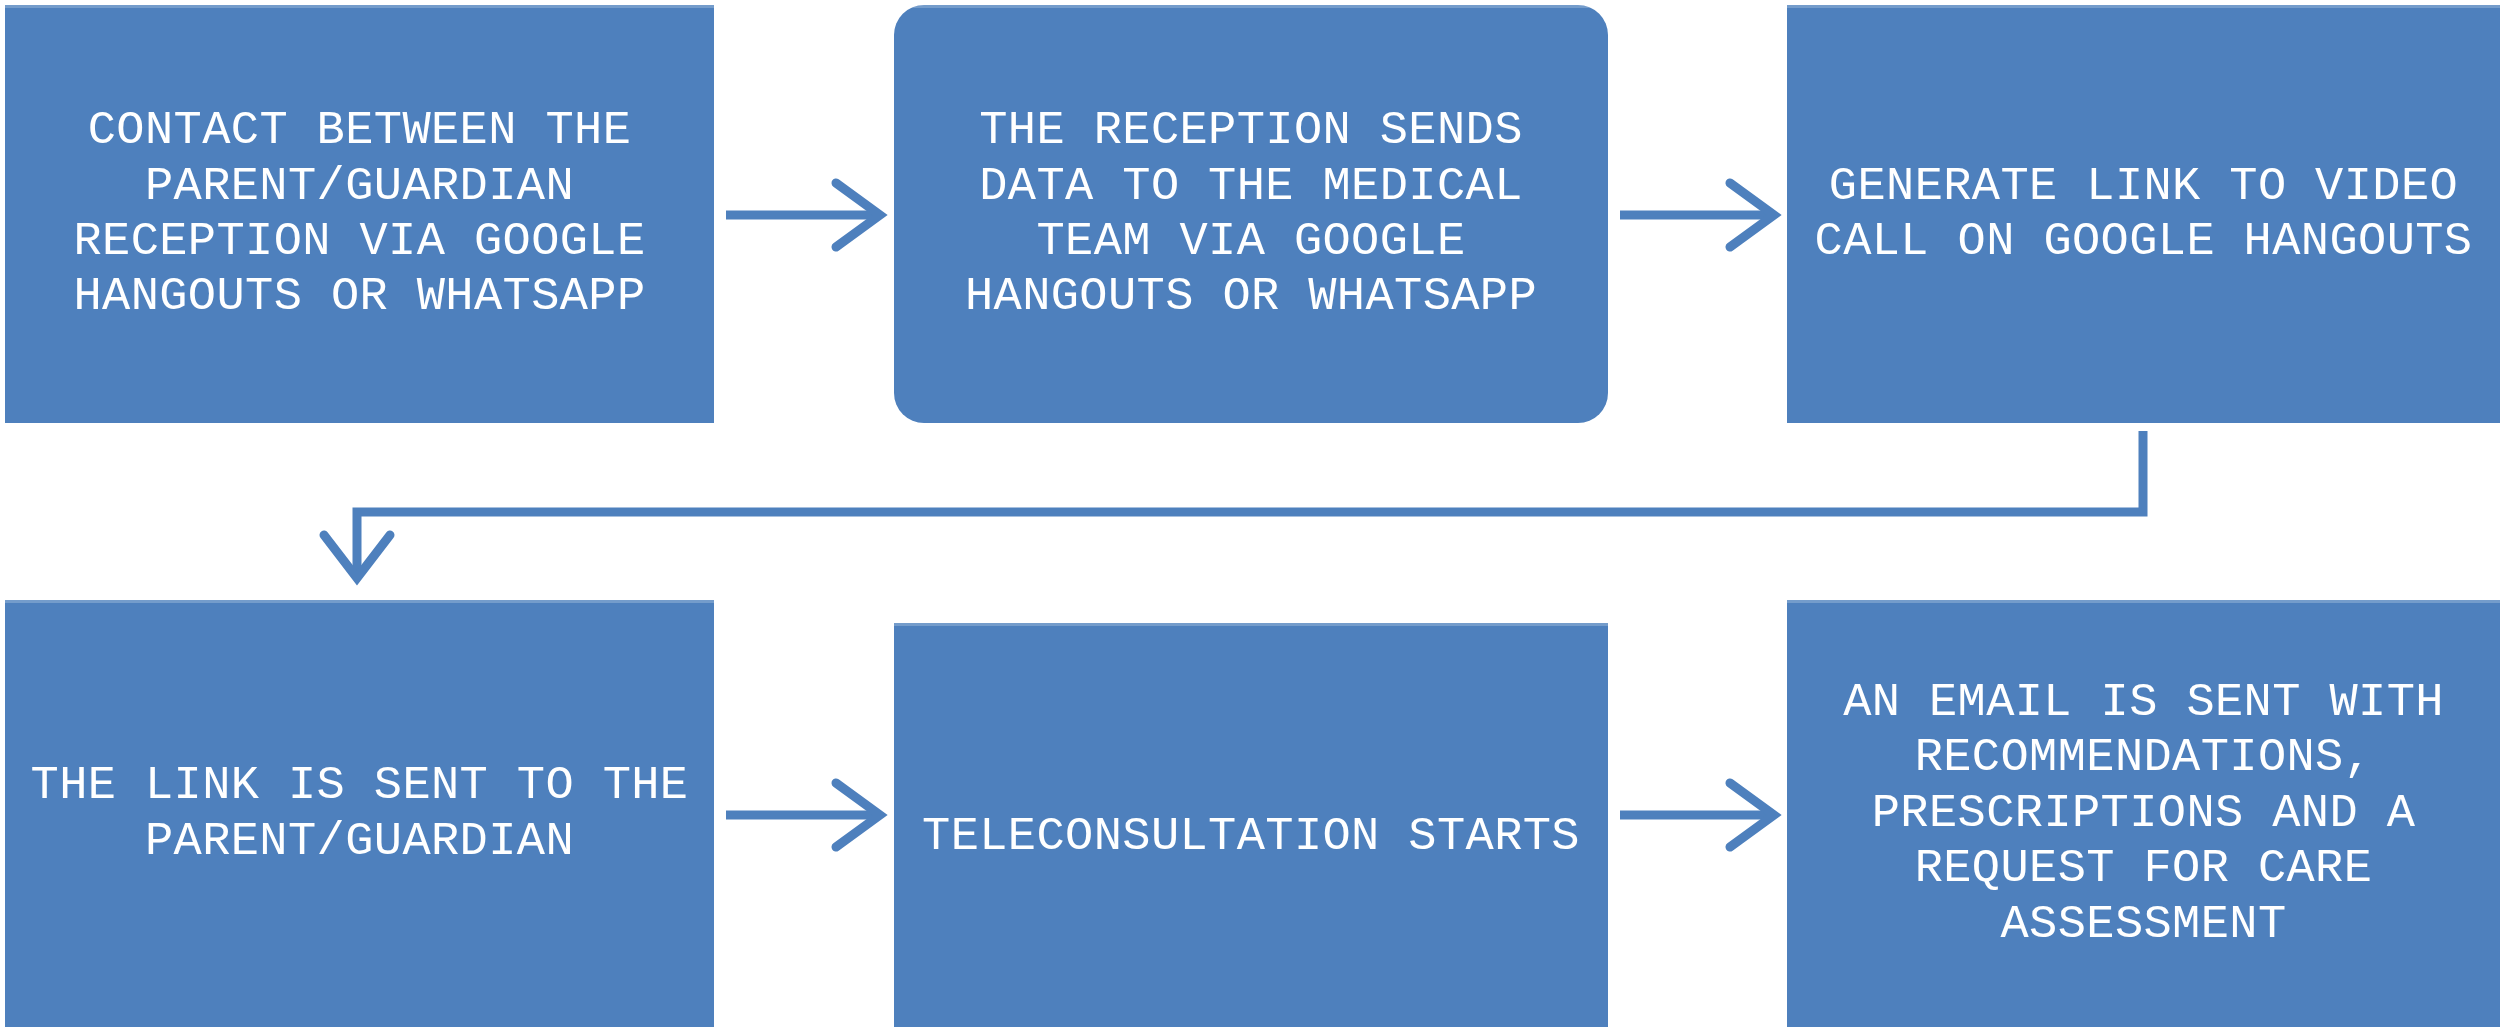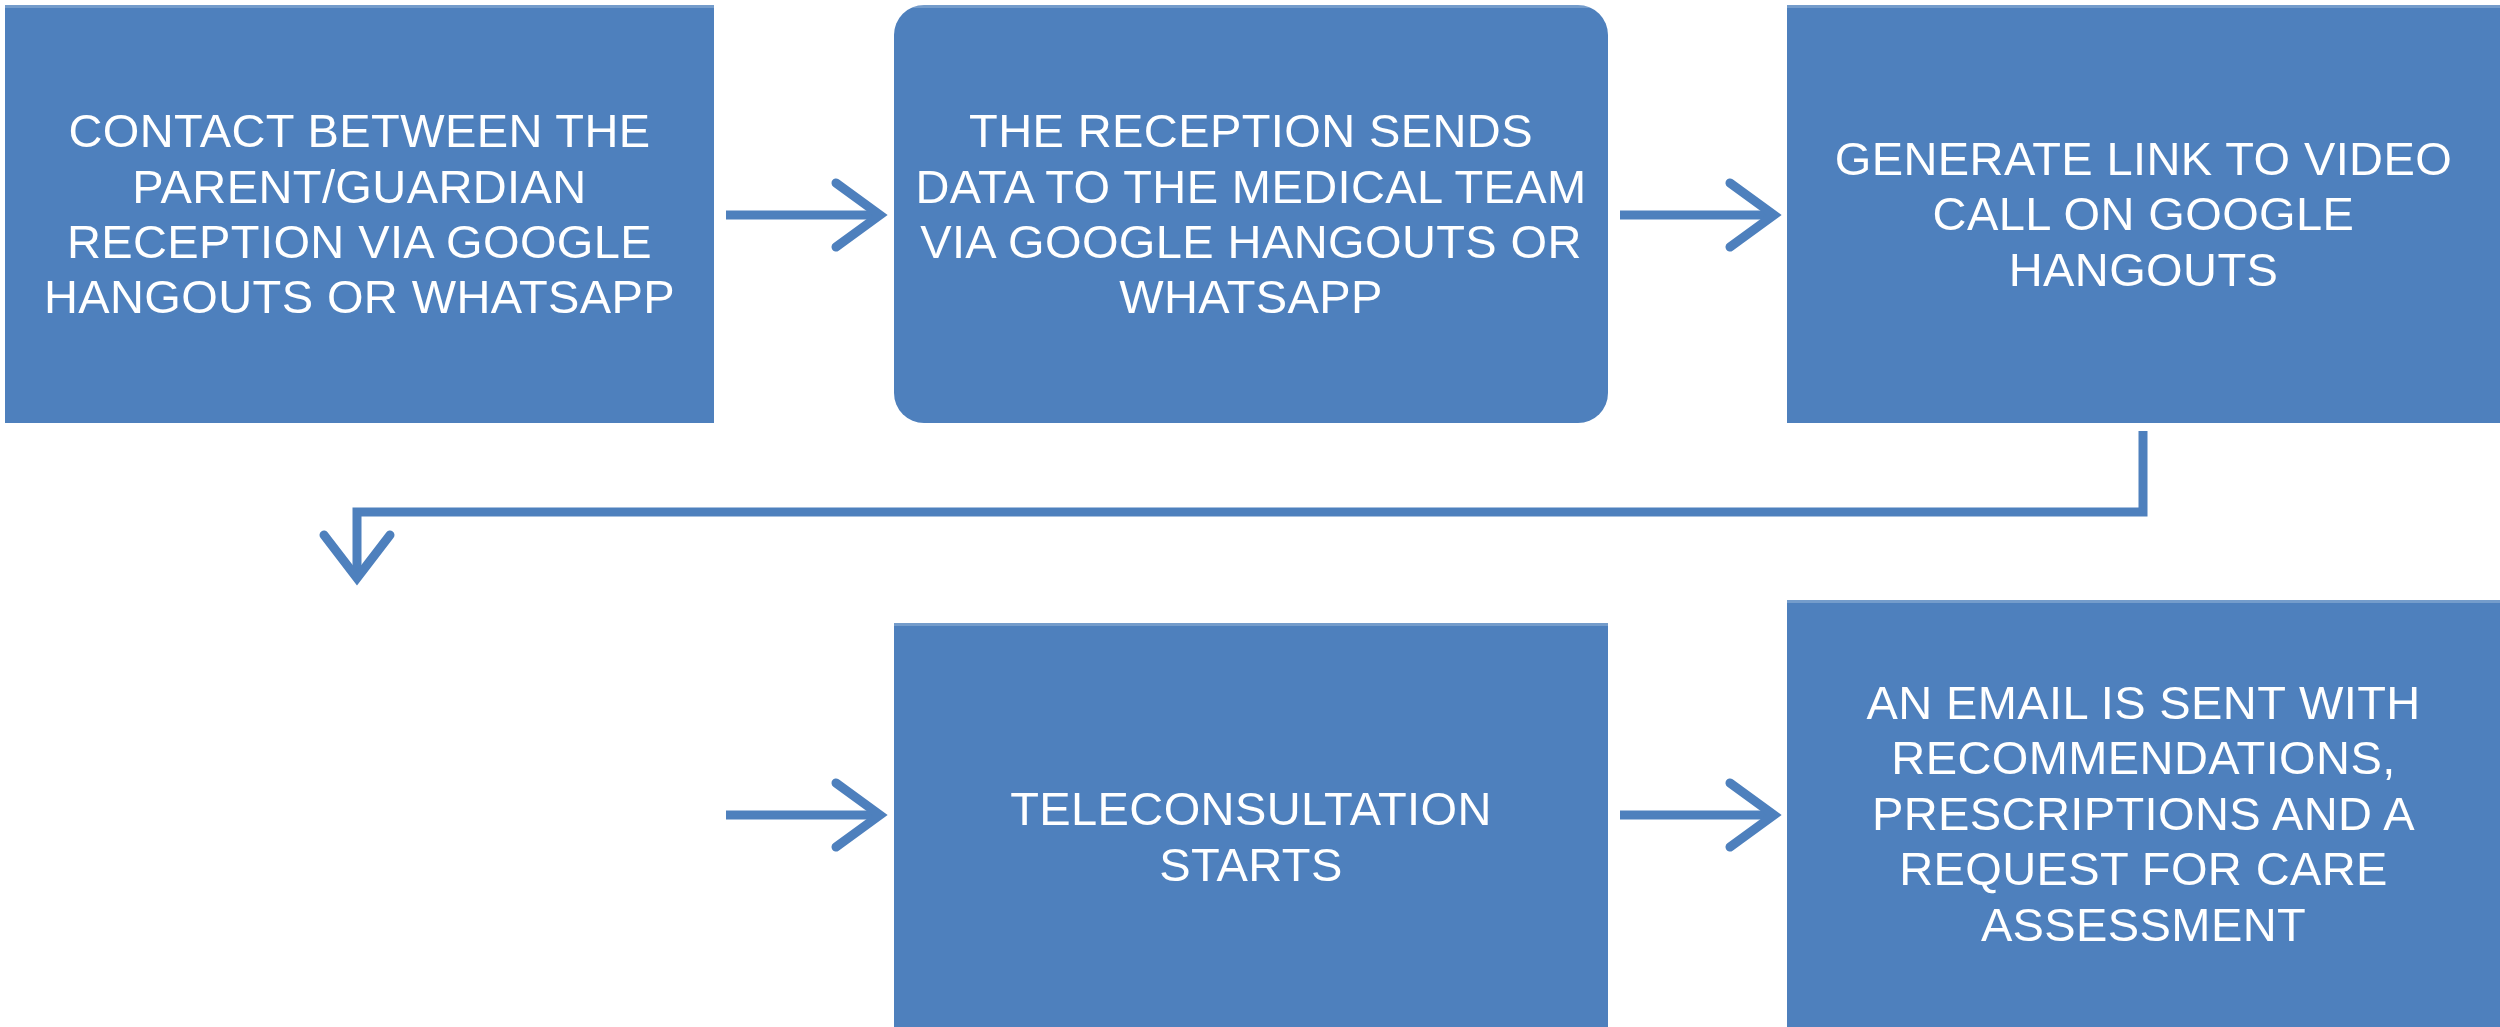--- a/index.html
+++ b/index.html
@@ -6,21 +6,21 @@
     margin: 0;
     padding: 0;
     background: #ffffff;
   }
   #canvas {
     position: relative;
     width: 2500px;
     height: 1027px;
     background: #ffffff;
     overflow: hidden;
-    font-family: Liberation Sans, sans-serif;
+    font-family: Liberation Mono, monospace;
   }
 
   
   .node {
     position: absolute;
     background: var(--box-fill, #4E80BD);
     color: #ffffff;
     display: flex;
     align-items: center;
     justify-content: center;
@@ -78,20 +78,23 @@
   </div>
 
   <div class="node" id="node-2" style="background: rgb(78, 128, 189); color: rgb(255, 255, 255); border-radius: 30px;">
     <span class="label">THE RECEPTION SENDS DATA TO THE MEDICAL TEAM VIA GOOGLE HANGOUTS OR WHATSAPP</span>
   </div>
 
   <div class="node" id="node-3" style="background: rgb(78, 128, 189); color: rgb(255, 255, 255); justify-content: center;">
     <span class="label">GENERATE LINK TO VIDEO CALL ON GOOGLE HANGOUTS</span>
   </div>
 
+  <div class="node" id="node-4" style="background: rgb(78, 128, 189); color: rgb(255, 255, 255);">
+    <span class="label">THE LINK IS SENT TO THE PARENT/GUARDIAN</span>
+  </div>
 
   <div class="node" id="node-5" style="background: rgb(78, 128, 189); color: rgb(255, 255, 255);">
     <span class="label">TELECONSULTATION STARTS</span>
   </div>
 
   <div class="node" id="node-6" style="background: rgb(78, 128, 189); color: rgb(255, 255, 255);">
     <span class="label">AN EMAIL IS SENT WITH RECOMMENDATIONS, PRESCRIPTIONS AND A REQUEST FOR CARE ASSESSMENT</span>
   </div>
 
   <svg class="connector" id="conn-1-2" viewBox="0 0 190 90">

